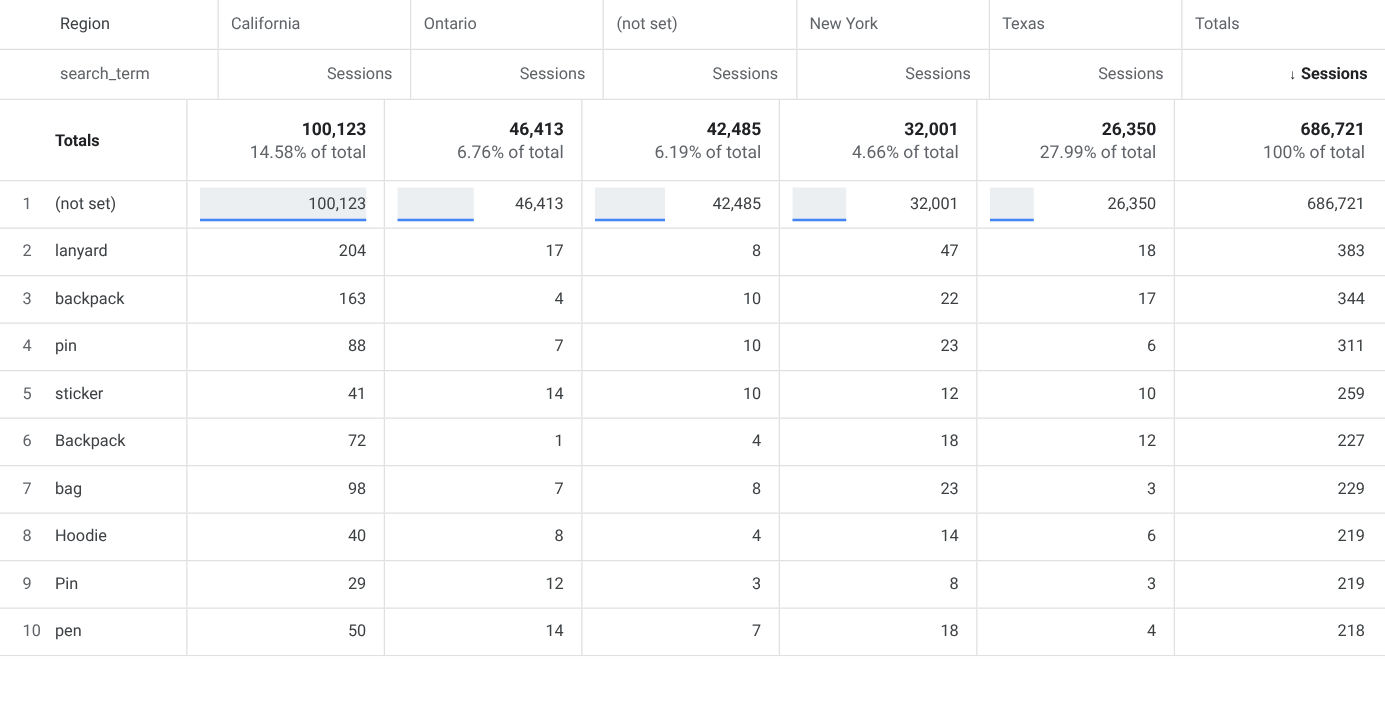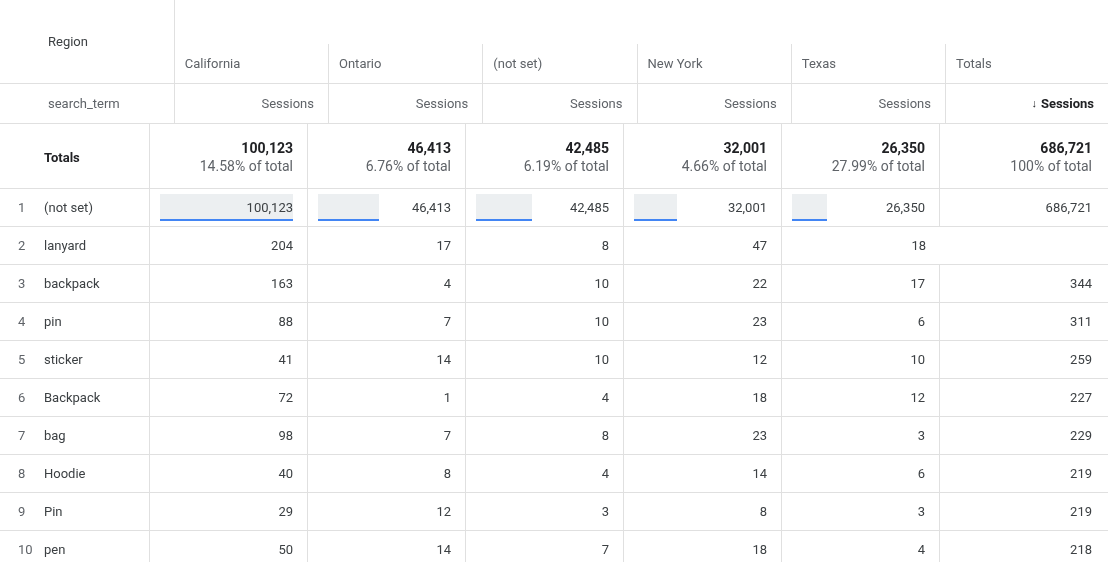--- a/index.html
+++ b/index.html
@@ -30,21 +30,21 @@
   
   .c-idx   { width: 44px;  padding-left: 18px; border-right: none; }
   .c-term  { width: 106px; padding-left: 0;  }
   .c-dim   { width: 178px; justify-content: flex-start; padding-left: 48px; } 
   .c-data  { width: 158px; justify-content: flex-end; text-align: right; flex-direction: column; align-items: flex-end; }
   .c-tot   { width: 166px; justify-content: flex-end; text-align: right; flex-direction: column; align-items: flex-end; }
 
   
   .hdr-region .cell { font-size: 13px; color: #5f6368; }
   .hdr-region .c-dim { color: #3c4043; }
-  .hdr-region .c-data, .hdr-region .c-tot { align-items:flex-start; justify-content:center;margin-top:44px; }
+  .hdr-region .c-data, .hdr-region .c-tot { align-items:flex-start; justify-content:center; }
 
   .hdr-metric .cell { color: #5f6368; }
   .hdr-metric .c-data, .hdr-metric .c-tot { justify-content: flex-end; align-items:center; flex-direction: row;}
   .hdr-metric .sort { font-weight: 700; color: #202124; display:flex; align-items:center; gap:4px;}
   .arrow-down-icon { font-size: 11px; line-height:1; }
 
   
   .totals-row .c-term { font-weight: 700; color: #202124; }
   .totals-row .big { font-weight: 700; font-size: 14px; color: #202124; }
   .totals-row .small { font-size: 14px; color: #5f6368; margin-top: 2px;}
@@ -161,20 +161,21 @@
         <div class="cell c-tot">686,721</div>
       </div>
       <div class="row data-row">
         <div class="cell c-idx">2</div>
         <div class="cell c-term">lanyard</div>
         <div class="cell c-data">204</div>
         <div class="cell c-data">17</div>
         <div class="cell c-data">8</div>
         <div class="cell c-data">47</div>
         <div class="cell c-data">18</div>
+        <div class="cell c-tot">383</div>
       </div>
       <div class="row data-row">
         <div class="cell c-idx">3</div>
         <div class="cell c-term">backpack</div>
         <div class="cell c-data">163</div>
         <div class="cell c-data">4</div>
         <div class="cell c-data">10</div>
         <div class="cell c-data">22</div>
         <div class="cell c-data">17</div>
         <div class="cell c-tot">344</div>

